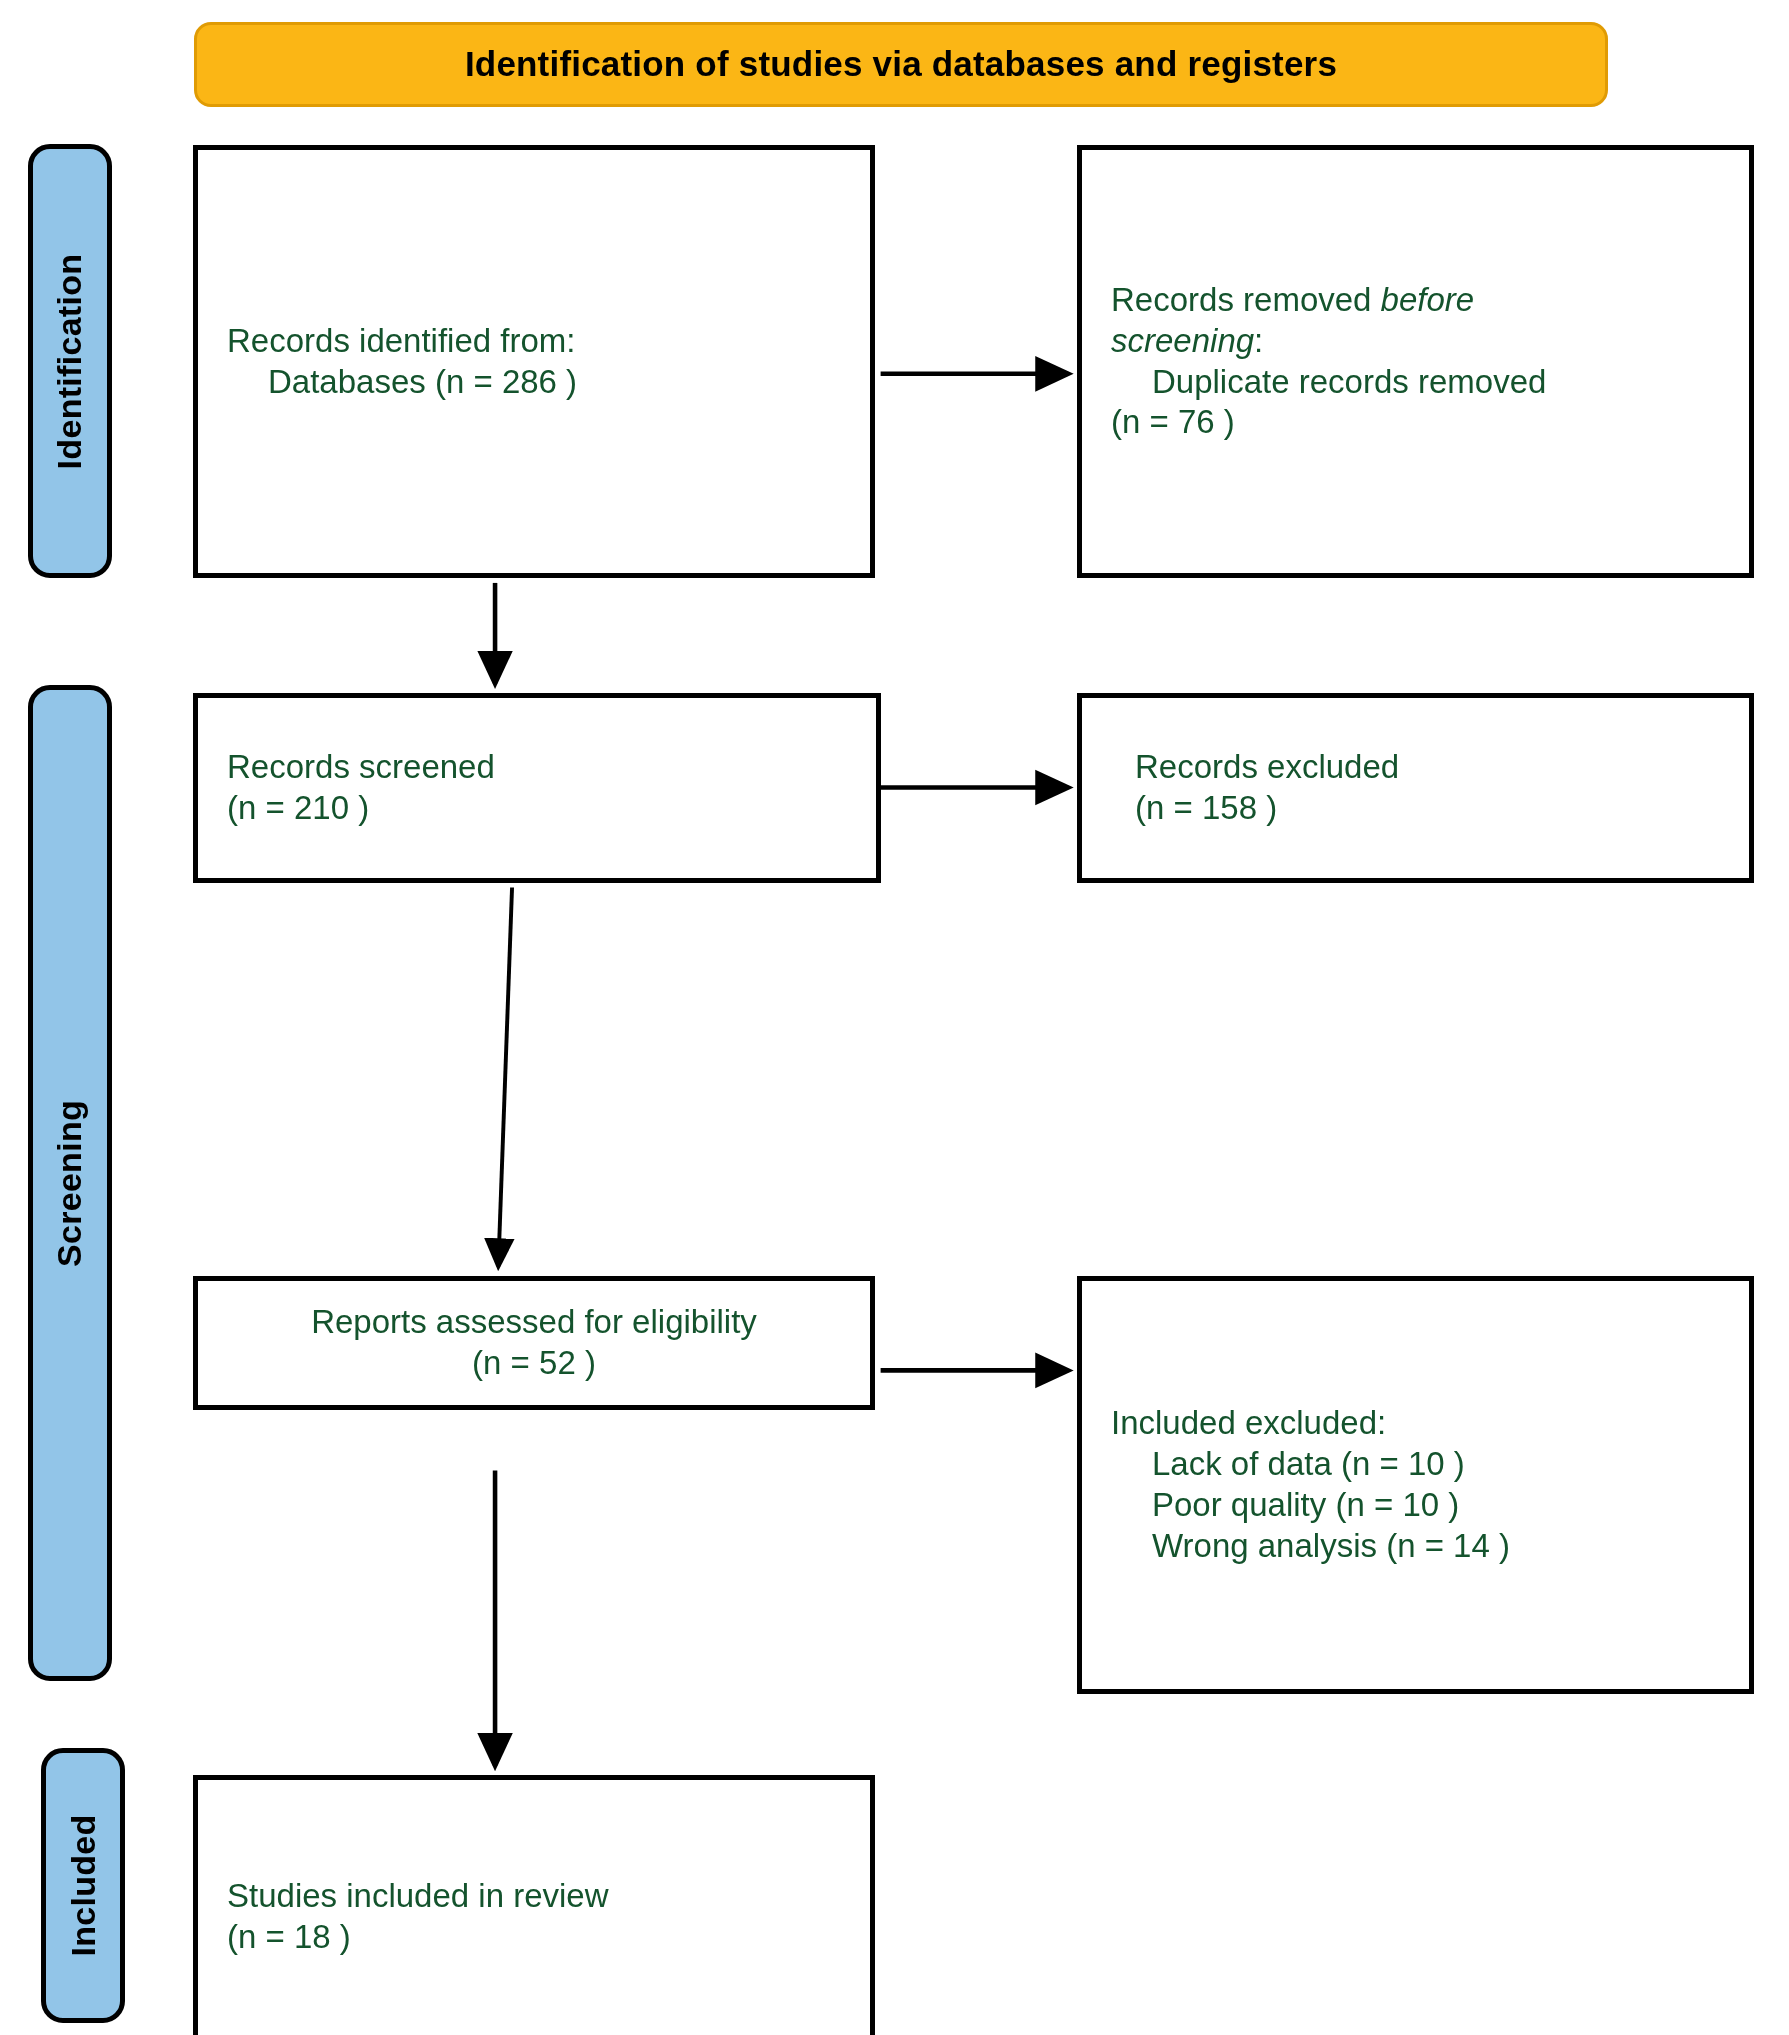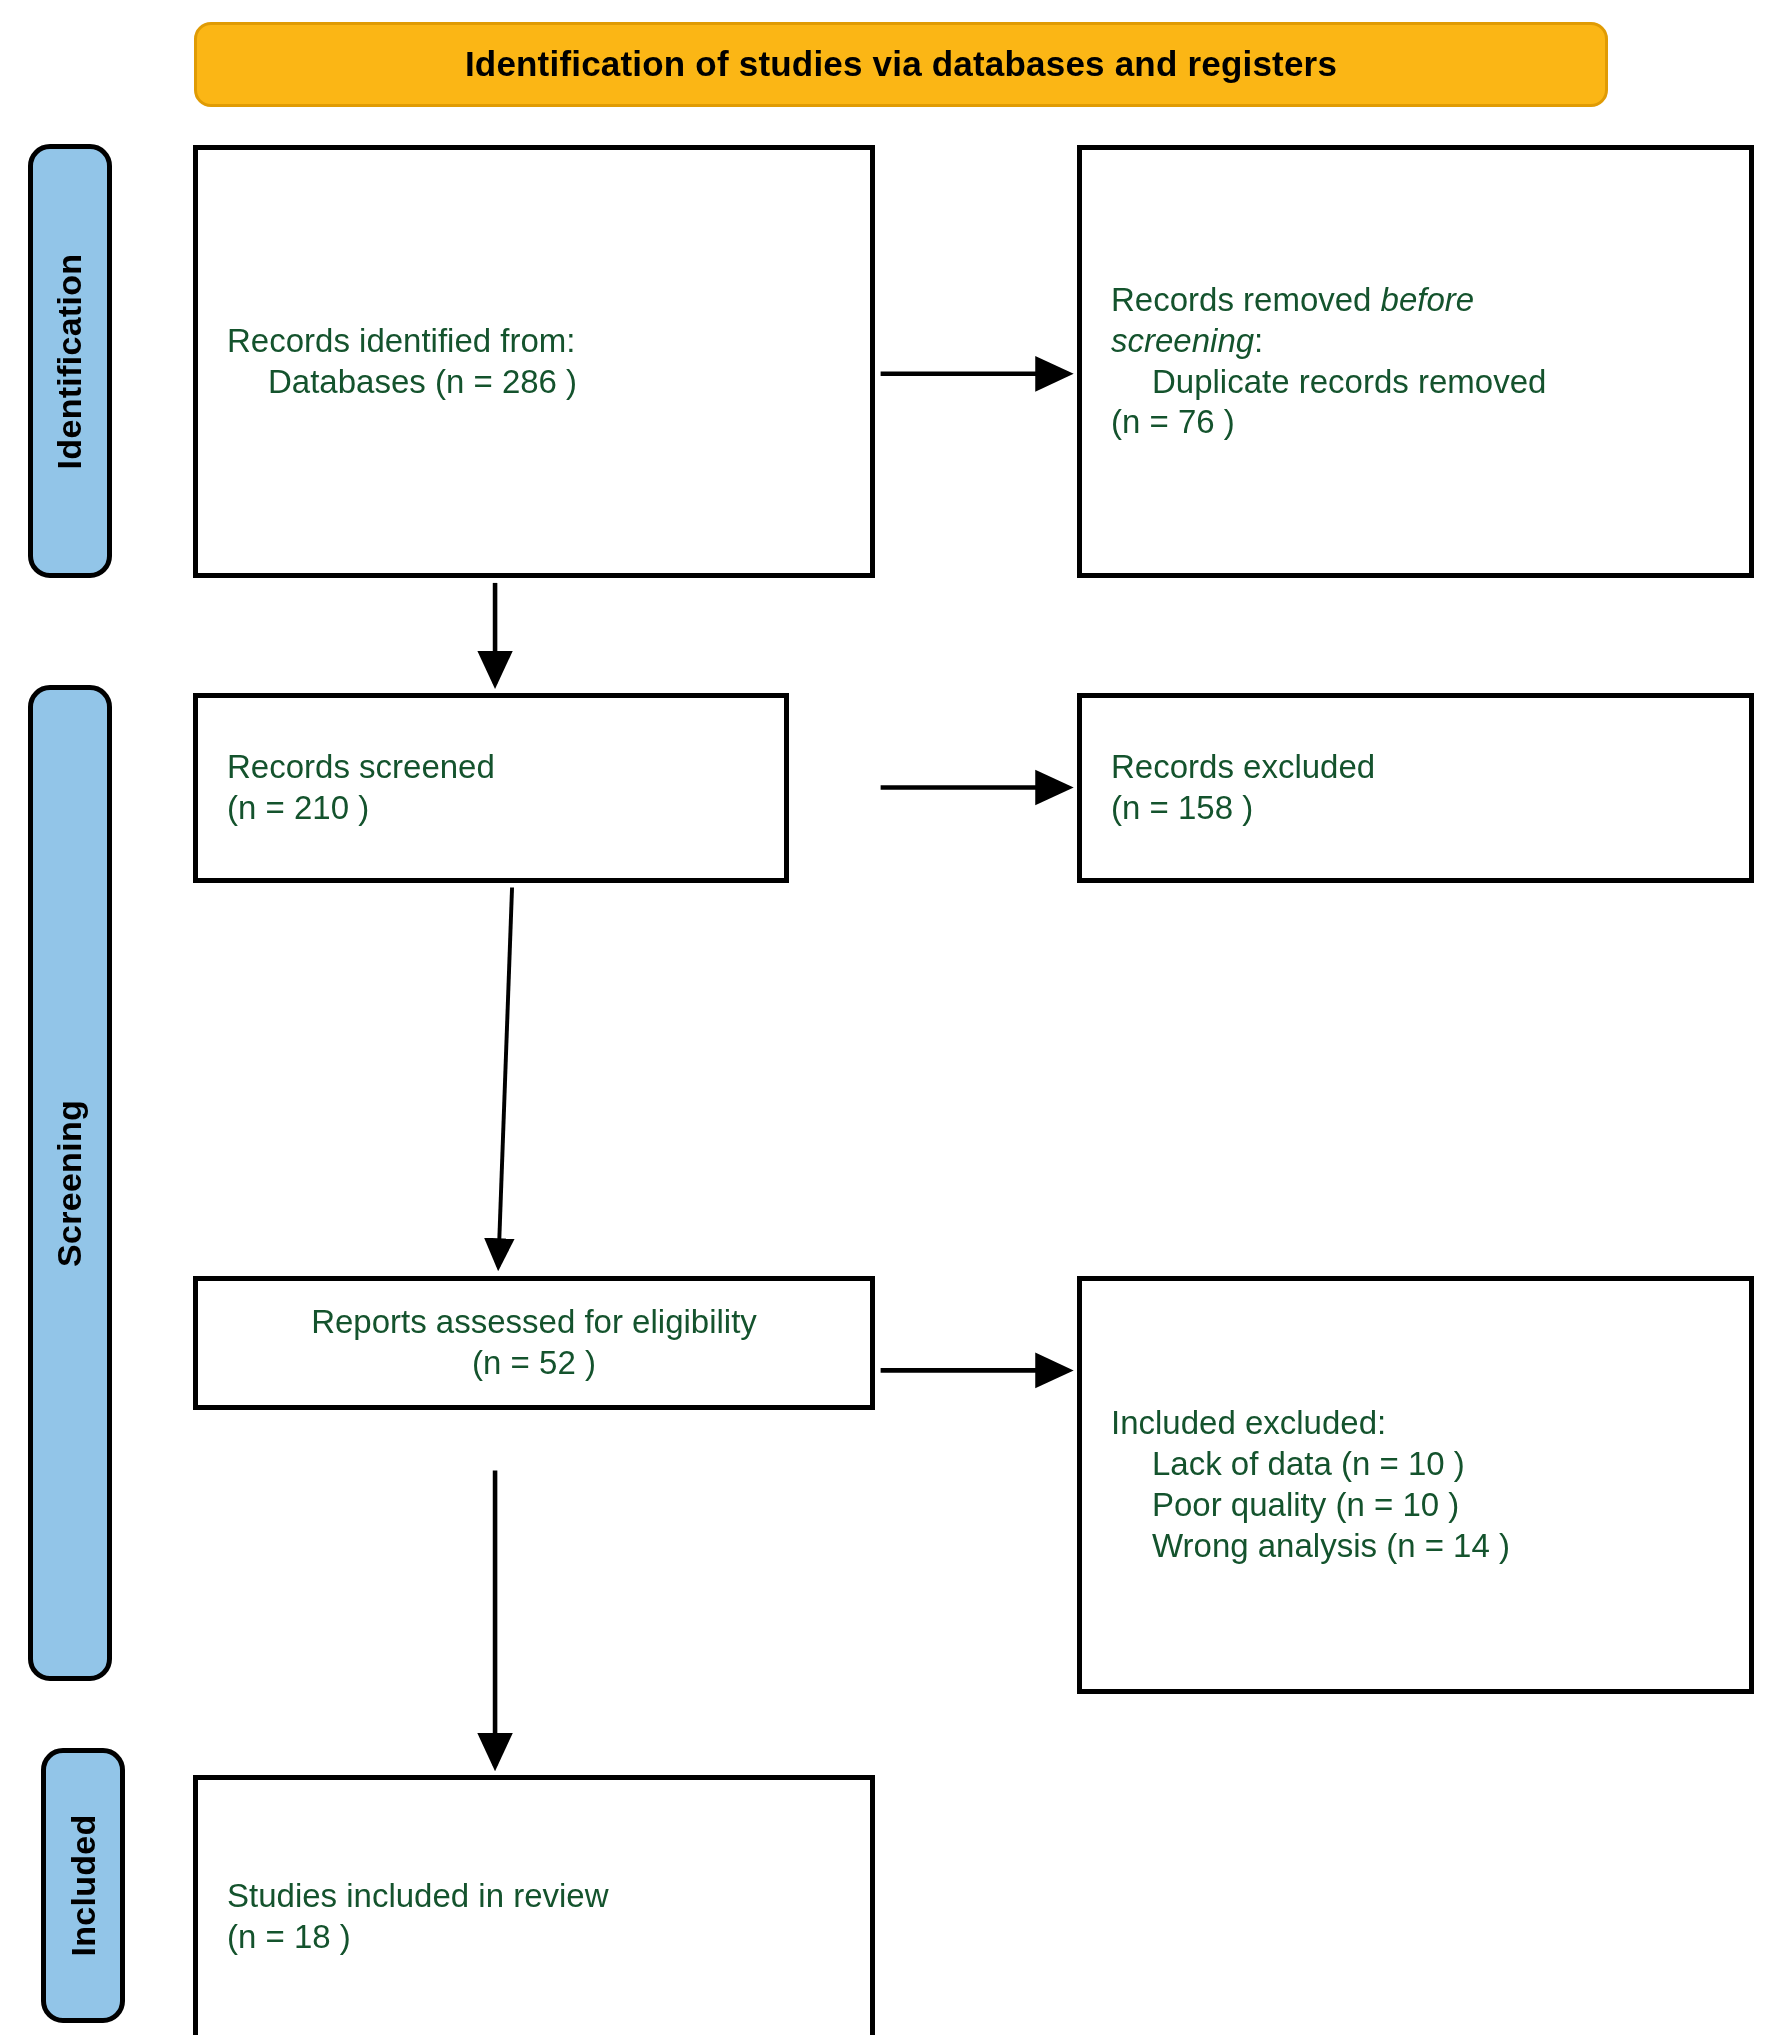--- a/index.html
+++ b/index.html
@@ -81,22 +81,22 @@
     line-height: 1.24;
     color: #14532d;
     white-space: pre-wrap;
   }
   .flow-line.indent { padding-left: 41px; }
   .flow-line em { font-style: italic; }
 
   
   #box-identified        { left: 193px;  top: 145px;  width: 682px; height: 433px; }
   #box-removed           { left: 1077px; top: 145px;  width: 677px; height: 433px; }
-  #box-screened          { left: 193px;  top: 693px; width: 596px; height: 190px; }
-  #box-excluded-records  { left: 1077px; top: 693px; width: 677px; height: 190px; }
+  #box-screened          { left: 193px;  top: 693px; width: 688px; height: 190px; }
+  #box-excluded-records  { left: 1077px; top: 693px; width: 677px; height: 190px; padding-left: 24px; }
   #box-eligibility       { left: 193px;  top: 1276px; width: 682px; height: 134px; text-align: center; }
   #box-reports-excluded  { left: 1077px; top: 1276px; width: 677px; height: 418px; }
   #box-included          { left: 193px;  top: 1775px; width: 682px; height: 284px; }
 
   
   #connectors {
     position: absolute;
     left: 0;
     top: 0;
     width: 1790px;

